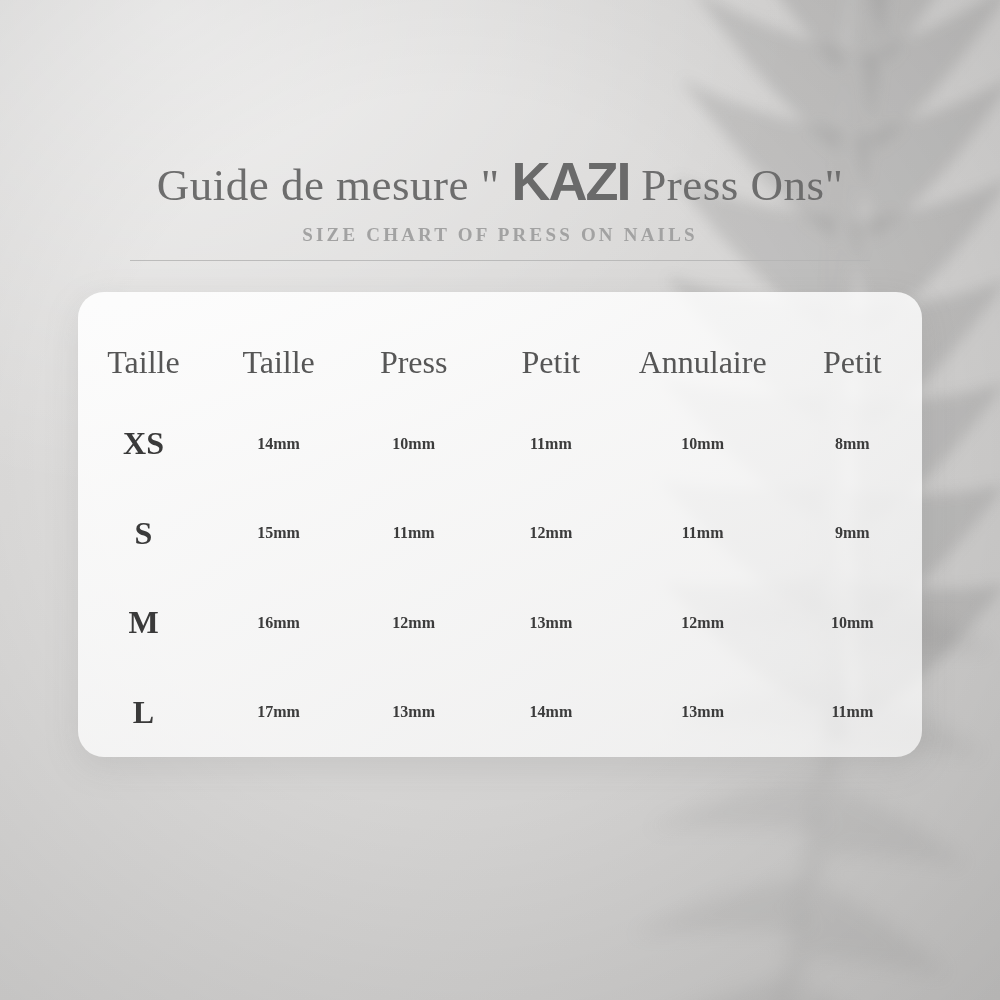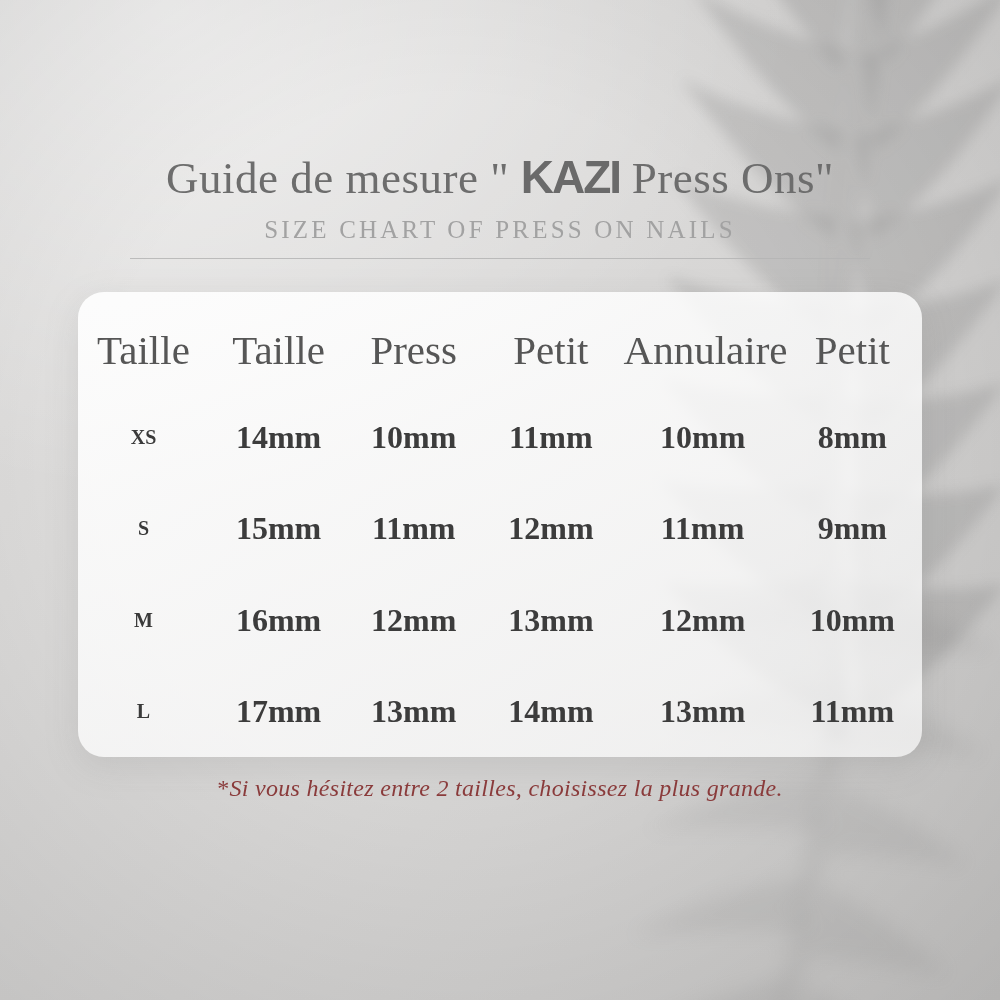--- a/index.html
+++ b/index.html
@@ -81,30 +81,30 @@
     font-size: 45px;
     letter-spacing: 0.5px;
     color: #6d6d6d;
     font-weight: 400;
     white-space: nowrap;
   }
   .title .brand {
     font-family: "Liberation Sans", sans-serif;
     font-weight: 700;
     letter-spacing: -2px;
-    font-size: 46px;
+    font-size: 54px;
     color: #6a6a6a;
   }
   .subtitle {
     margin-top: 12px;
     font-family: "Liberation Serif", serif;
-    font-size: 25px;
+    font-size: 19px;
     letter-spacing: 3.2px;
     color: #a2a2a2;
-    font-weight: 400;
+    font-weight: 700;
     text-align: center;
   }
   .rule {
     margin: 14px auto 0;
     width: 740px;
     height: 1px;
     background: #b4b4b4;
     opacity: 0.85;
   }
 
@@ -125,37 +125,37 @@
     left: 0;
     top: 0;
     width: 100%;
     height: 100%;
     border-collapse: collapse;
     table-layout: fixed;
   }
   table.size-table th {
     font-family: "Liberation Serif", serif;
     font-weight: 400;
-    font-size: 41px;
+    font-size: 32px;
     color: #565656;
-    padding-top: 34px;
+    padding-top: 52px;
     padding-bottom: 18px;
     text-align: center;
   }
   table.size-table td {
     font-family: "Liberation Serif", serif;
     font-weight: 700;
+    font-size: 16px;
+    color: #3c3c3c;
+    text-align: center;
+    height: 84px;
+  }
+  table.size-table td.size-cell {
+    font-weight: 700;
     font-size: 32px;
-    color: #3c3c3c;
-    text-align: center;
-    height: 84px;
-  }
-  table.size-table td.size-cell {
-    font-weight: 700;
-    font-size: 20px;
     color: #3a3a3a;
   }
   table.size-table th:nth-child(1),
   table.size-table td:nth-child(1) { width: 15.5%; }
   table.size-table th:nth-child(2),
   table.size-table td:nth-child(2) { width: 16.5%; }
   table.size-table th:nth-child(3),
   table.size-table td:nth-child(3) { width: 15.5%; }
   table.size-table th:nth-child(4),
   table.size-table td:nth-child(4) { width: 17%; }
@@ -279,16 +279,15 @@
             <td>17mm</td>
             <td>13mm</td>
             <td>14mm</td>
             <td>13mm</td>
             <td>11mm</td>
           </tr>
         </tbody>
       </table>
     </div>
 
-    <div class="footnote"><span class="star">*</span><span>Si vous hésitez entre 2 tailles, choisissez la plus grande.</span></div>
 
   </div>
 </div>
 
 </body></html>

